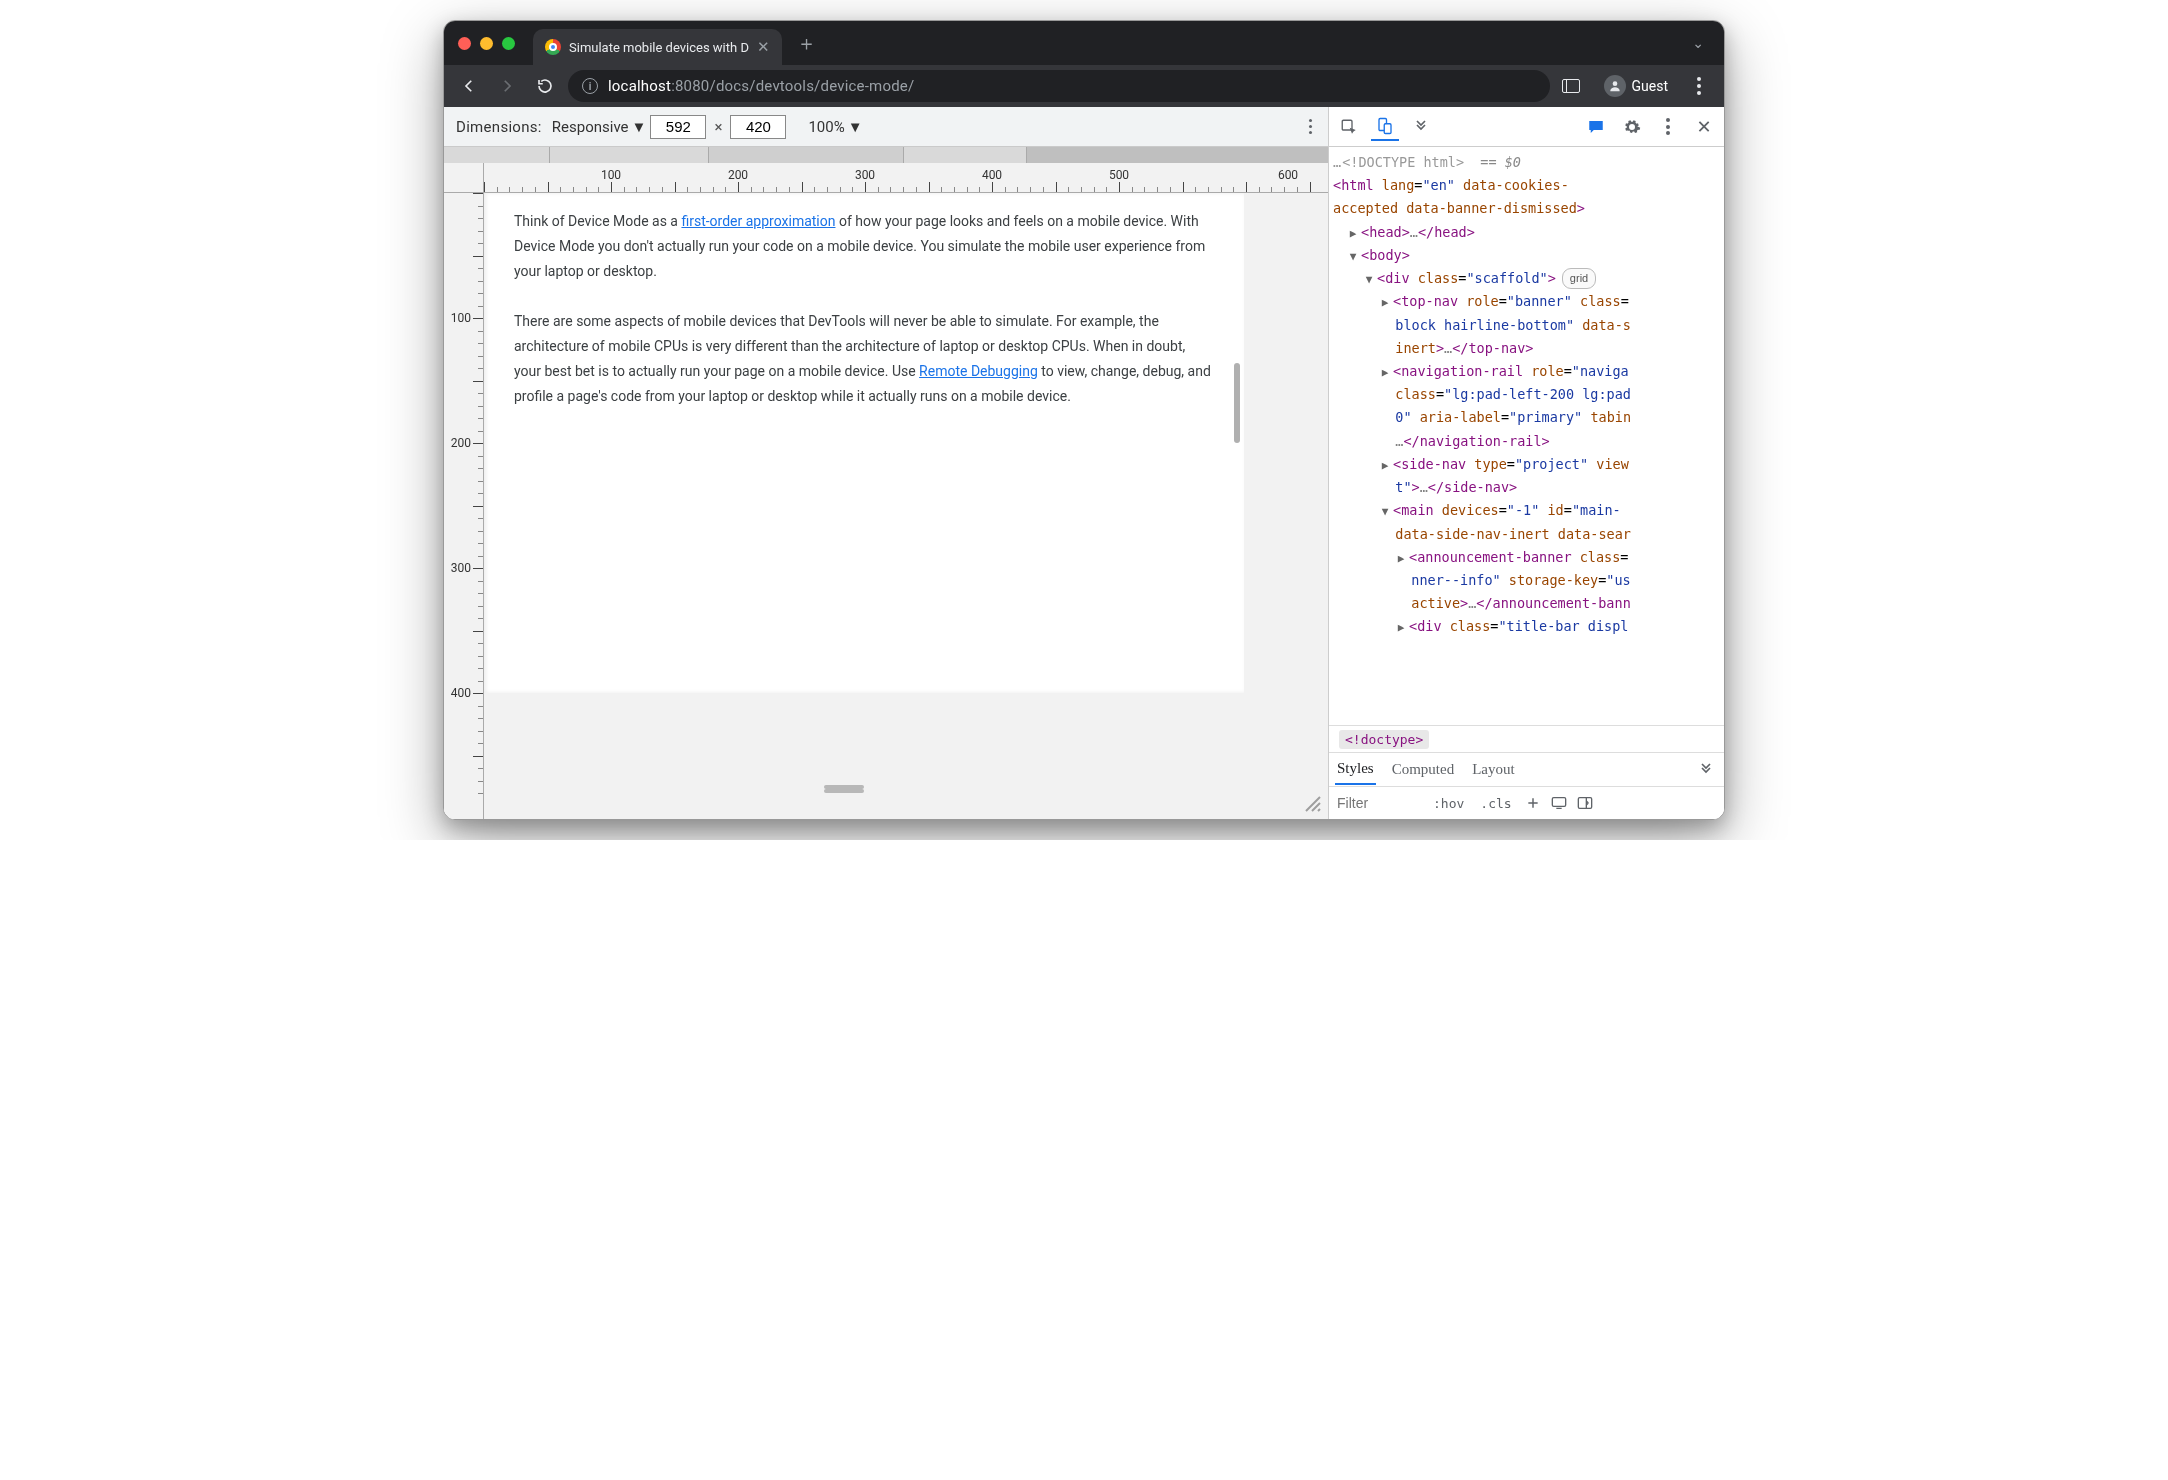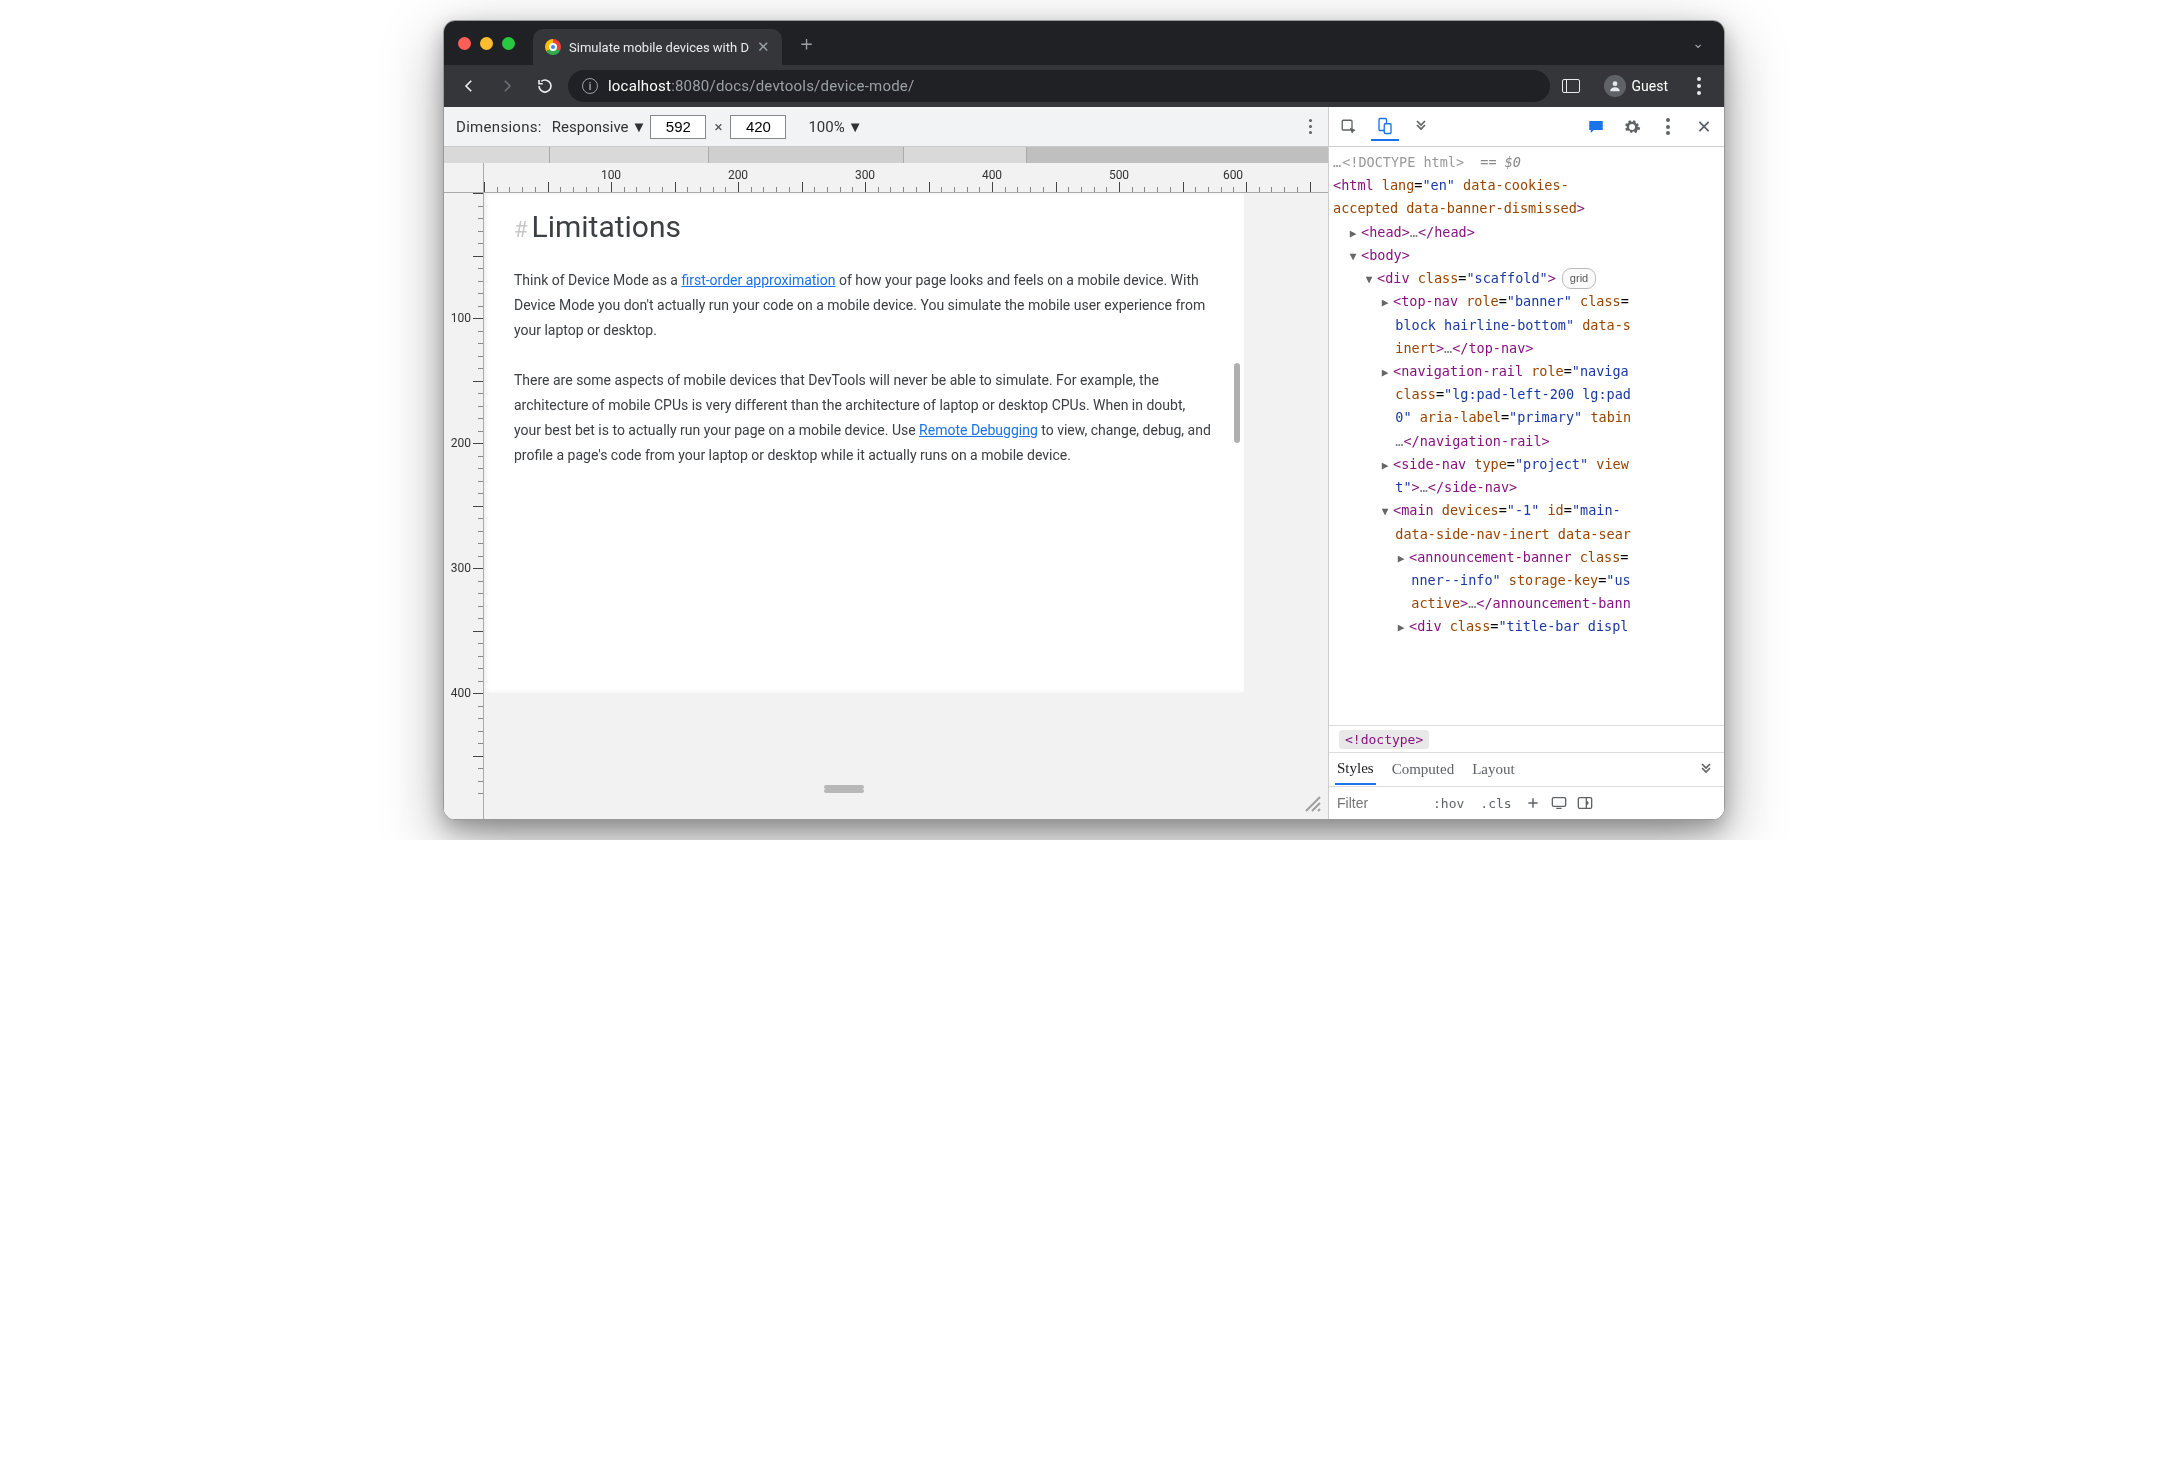--- a/index.html
+++ b/index.html
@@ -278,21 +278,21 @@
             <div class="tick-h minor" style="left: 647.7px;"></div>
             <div class="tick-h minor" style="left: 660.4px;"></div>
             <div class="tick-h minor" style="left: 673.1px;"></div>
             <div class="tick-h minor" style="left: 685.8px;"></div>
             <div class="tick-h major" style="left: 698.5px;"></div>
             <div class="tick-h minor" style="left: 711.2px;"></div>
             <div class="tick-h minor" style="left: 723.9px;"></div>
             <div class="tick-h minor" style="left: 736.6px;"></div>
             <div class="tick-h minor" style="left: 749.3px;"></div>
             <div class="tick-h major" style="left: 762px;"></div>
-            <div class="tick-h-label" style="left: 749px;">600</div>
+            <div class="tick-h-label" style="left: 804px;">600</div>
             <div class="tick-h minor" style="left: 774.7px;"></div>
             <div class="tick-h minor" style="left: 787.4px;"></div>
             <div class="tick-h minor" style="left: 800.1px;"></div>
             <div class="tick-h minor" style="left: 812.8px;"></div>
             <div class="tick-h major" style="left: 825.5px;"></div>
           </div>
         <div class="ruler-v" id="ruler-v">
             <div class="tick-v major" style="top: 0px;"></div>
             <div class="tick-v minor" style="top: 12.5px;"></div>
             <div class="tick-v minor" style="top: 25px;"></div>
@@ -344,21 +344,20 @@
             <div class="tick-v minor" style="top: 550px;"></div>
             <div class="tick-v major" style="top: 562.5px;"></div>
             <div class="tick-v minor" style="top: 575px;"></div>
             <div class="tick-v minor" style="top: 587.5px;"></div>
             <div class="tick-v minor" style="top: 600px;"></div>
           </div>
         <div class="page-area">
           <div class="page-frame">
             <div class="page-scroll"></div>
             <div class="page-content">
-              <h1 class="page-h1"><span class="hash">#</span><span>Limitations</span></h1>
               <p class="page-p">
                 <span>Think of Device Mode as a </span><a href="#">first-order approximation</a><span> of how your page looks and feels on a mobile device. With Device Mode you don't actually run your code on a mobile device. You simulate the mobile user experience from your laptop or desktop.</span>
               </p>
               <p class="page-p">
                 <span>There are some aspects of mobile devices that DevTools will never be able to simulate. For example, the architecture of mobile CPUs is very different than the architecture of laptop or desktop CPUs. When in doubt, your best bet is to actually run your page on a mobile device. Use </span><a href="#">Remote Debugging</a><span> to view, change, debug, and profile a page's code from your laptop or desktop while it actually runs on a mobile device.</span>
               </p>
             </div>
           </div>
           <div class="drag-handle-bottom"></div>
           <div class="drag-handle-corner">

